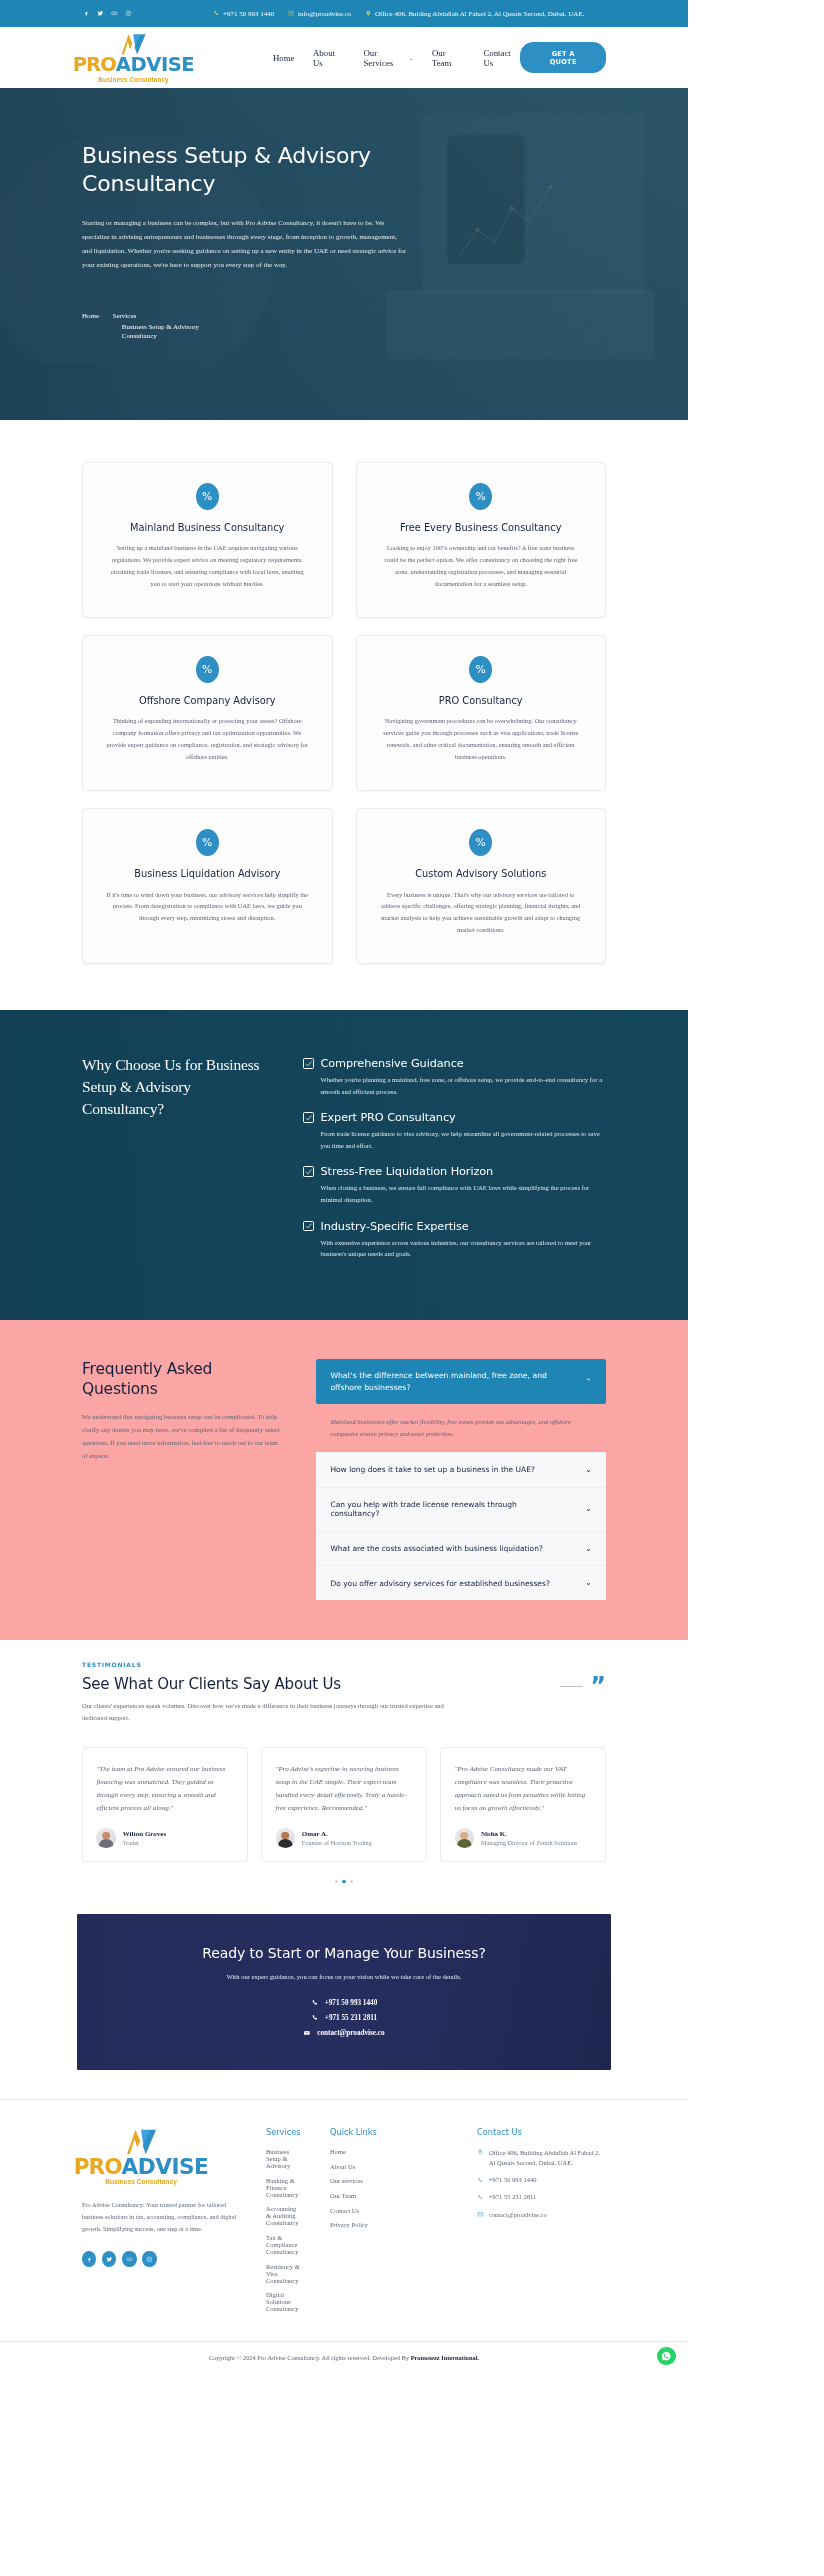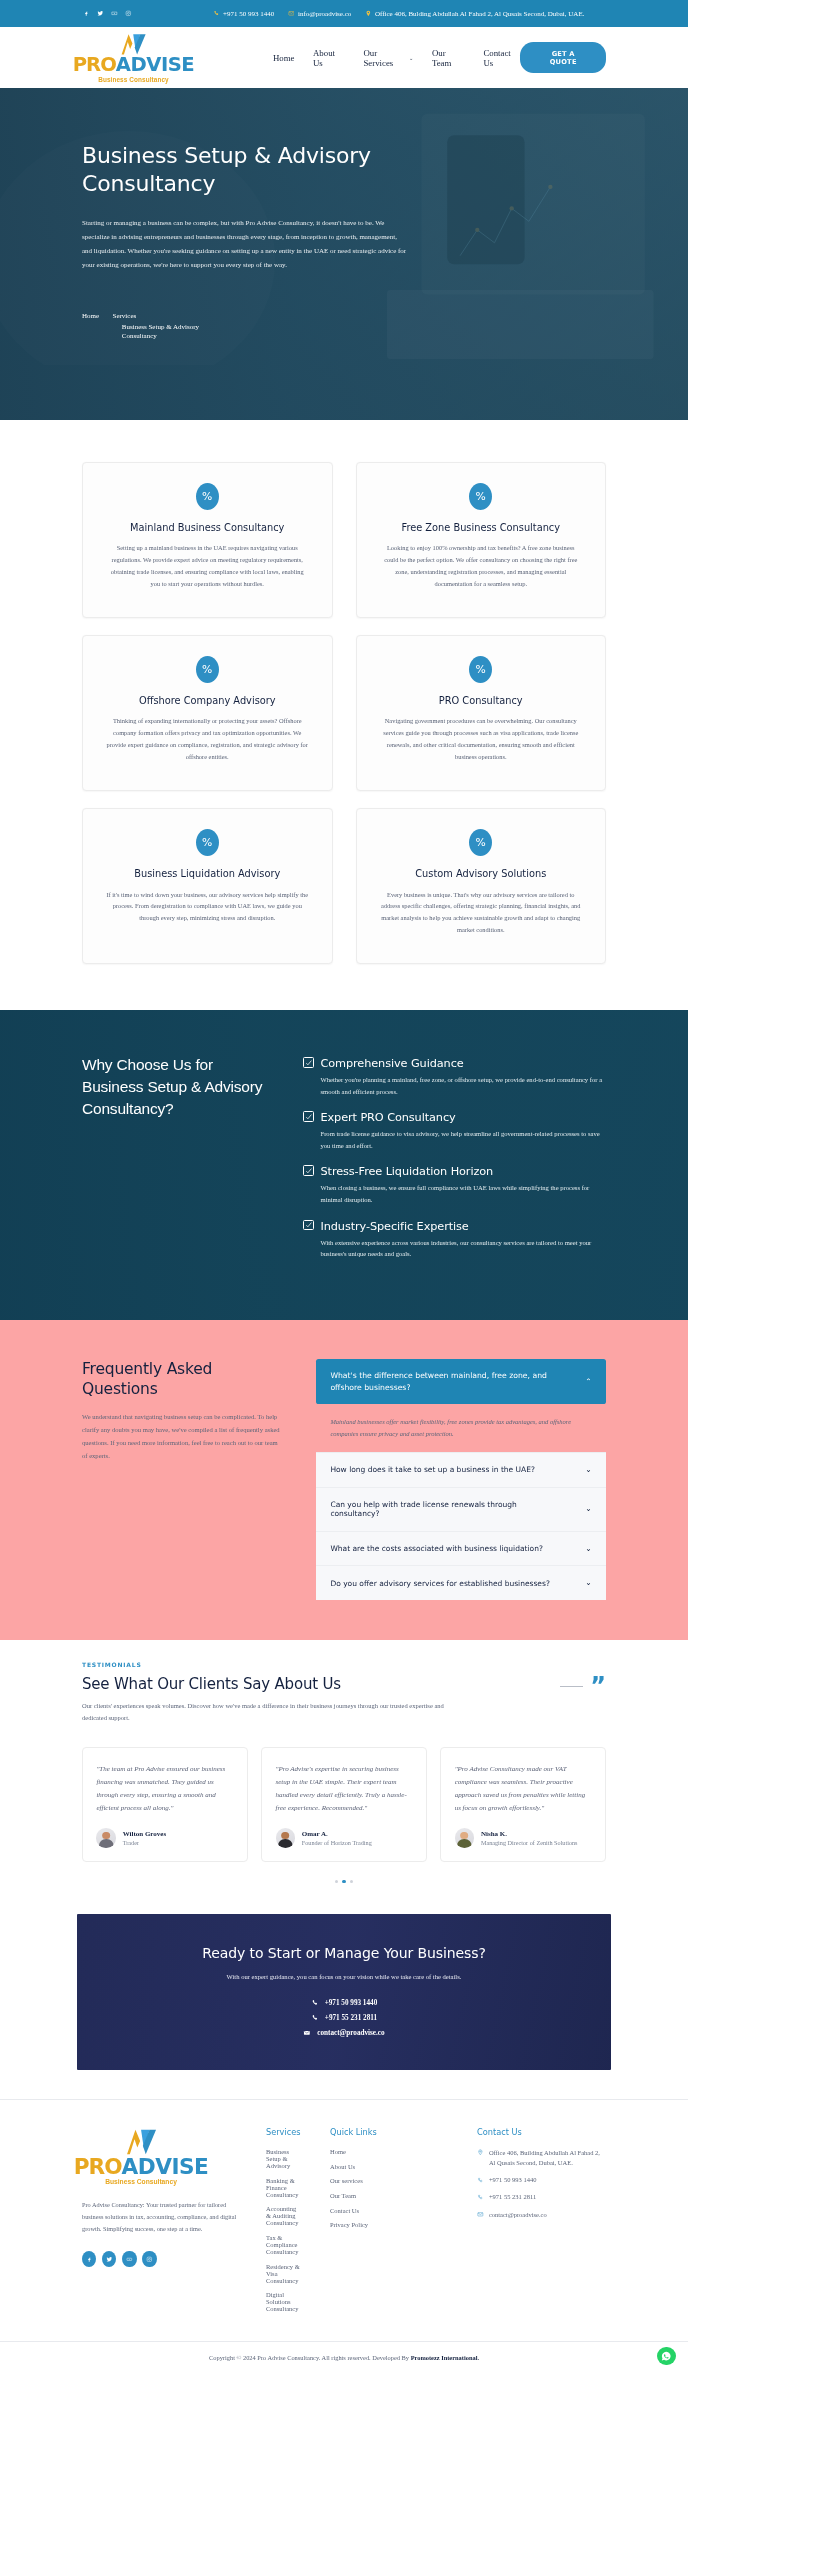--- a/index.html
+++ b/index.html
@@ -105,26 +105,26 @@
   
   .why{
     position:relative; overflow:hidden; padding:44px 82px 46px 82px;
     background:
       linear-gradient(90deg, rgba(18,63,84,.97) 0%, rgba(20,68,89,.90) 38%, rgba(22,72,94,.82) 100%),
       linear-gradient(120deg,#17506b 0%,#114257 50%,#0f3c50 100%);
     color:#fff; display:flex; gap:30px;
   }
   .why .left{ width:191px; flex:none; }
   .why .left h2{
-    font-family:Liberation Sans, sans-serif; font-weight:normal; font-size:15.5px;
+    font-family:Liberation Serif, serif; font-weight:normal; font-size:15.5px;
     line-height:1.42; letter-spacing:-0.2px;
   }
   .why .right{ flex:1; padding-top:3.1px; }
   .feat{ margin-bottom:14px; }
-  .feat .ftitle{ display:flex; gap:6.7px; align-items:flex-start; }
+  .feat .ftitle{ display:flex; gap:6.7px; align-items:center; }
   .chk{ flex:none; width:10.8px;height:10.8px;border:1px solid #fff;border-radius:1.5px;
         display:flex;align-items:center;justify-content:center; }
   .chk svg{ width:7.7px;height:7.7px;stroke:#fff;fill:none;stroke-width:2.4; }
   .feat h4{
     font-family:"DejaVu Sans", sans-serif; font-weight:normal; font-size:11.3px; letter-spacing:-0.1px;
   }
   .feat p{
     font-family:"Liberation Serif", serif; font-size:6.6px; line-height:1.75;
     color:#e3ecef; margin-top:4.1px; padding-left:17.5px; max-width:453px;
   }
@@ -385,21 +385,21 @@
   <div class="grid">
 
     <div class="card">
       <div class="badge">%</div>
       <h3>Mainland Business Consultancy</h3>
       <p>Setting up a mainland business in the UAE requires navigating various regulations. We provide expert advice on meeting regulatory requirements, obtaining trade licenses, and ensuring compliance with local laws, enabling you to start your operations without hurdles.</p>
     </div>
 
     <div class="card">
       <div class="badge">%</div>
-      <h3>Free Zone Business Consultancy</h3>
+      <h3>Free Every Business Consultancy</h3>
       <p>Looking to enjoy 100% ownership and tax benefits? A free zone business could be the perfect option. We offer consultancy on choosing the right free zone, understanding registration processes, and managing essential documentation for a seamless setup.</p>
     </div>
 
     <div class="card">
       <div class="badge">%</div>
       <h3>Offshore Company Advisory</h3>
       <p>Thinking of expanding internationally or protecting your assets? Offshore company formation offers privacy and tax optimization opportunities. We provide expert guidance on compliance, registration, and strategic advisory for offshore entities.</p>
     </div>
 
     <div class="card">

